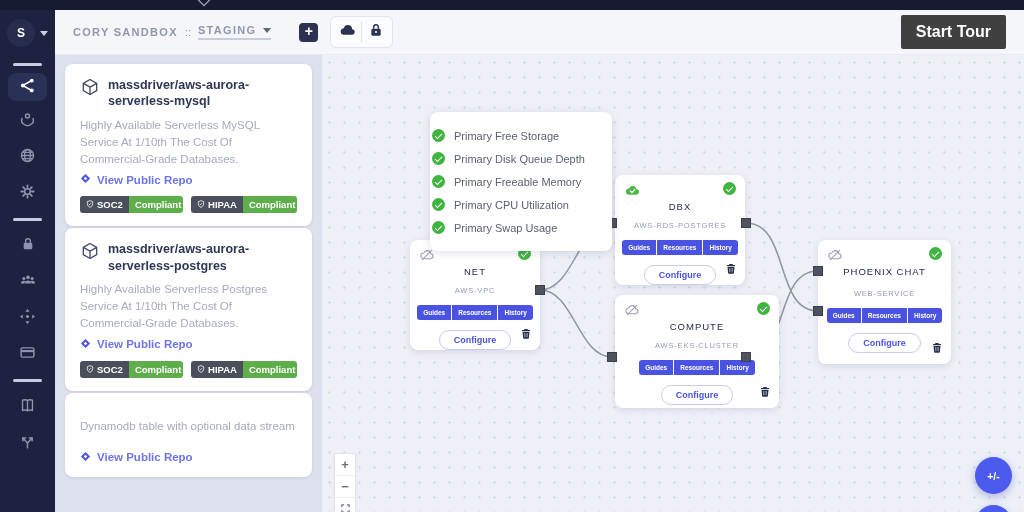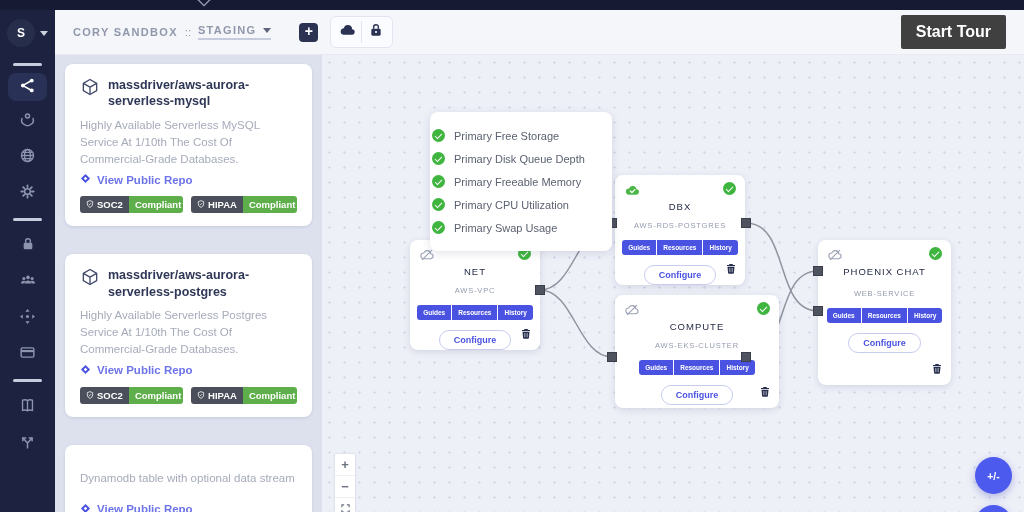--- a/index.html
+++ b/index.html
@@ -26,21 +26,21 @@
   .env-select { display:flex; align-items:center; gap:7px; font-size:11px; letter-spacing:1.3px; color:#9097ab; font-weight:600; border-bottom:2px solid #c6ccdd; padding-bottom:2px; cursor:pointer; }
   .env-caret { width:0; height:0; border-left:4px solid transparent; border-right:4px solid transparent; border-top:5px solid #5e6578; }
   .add-btn { margin-left:28px; width:19px; height:19px; background:#2b3252; border-radius:4px; color:#fff; font-size:14px; line-height:17px; text-align:center; cursor:pointer; font-weight:bold; }
   .toggle-group { margin-left:12px; display:flex; align-items:center; background:#fbfcff; border:1px solid #e2e5f0; border-radius:6px; height:32px; padding:0 2px; }
   .tg-btn { width:28px; height:28px; display:flex; align-items:center; justify-content:center; cursor:pointer; }
   .tg-div { width:1px; height:22px; background:#e2e5f0; }
   .hspacer { flex:1; }
   .start-tour { margin-right:18px; background:#404040; color:#fff; font-size:16px; font-weight:bold; padding:8px 15px; border-radius:2px; border:none; cursor:pointer; }
 
   
-  .panel { position:absolute; left:55px; top:55px; width:267px; height:457px; background:#dde1ee; z-index:20; padding:9px 10px; display:flex; flex-direction:column; gap:28px; overflow:hidden; }
+  .panel { position:absolute; left:55px; top:55px; width:267px; height:457px; background:#dde1ee; z-index:20; padding:9px 10px; display:flex; flex-direction:column; gap:2px; overflow:hidden; }
   .card { background:#fff; border-radius:8px; padding:13px 15px; box-shadow:0 1px 3px rgba(40,50,90,.12); flex-shrink:0; }
   .card-title-row { display:flex; gap:8px; align-items:flex-start; }
   .card-title { font-size:12.5px; font-weight:bold; color:#2f3757; line-height:1.3; word-break:break-word; }
   .card-desc { margin-top:7px; font-size:11.5px; color:#a6abba; line-height:1.5; }
   .card-link { margin-top:5px; display:flex; align-items:center; gap:6px; font-size:11.5px; color:#6d74ea; font-weight:600; cursor:pointer; }
   .badges { margin-top:10px; display:flex; gap:8px; }
   .badge { display:flex; font-size:9.5px; font-weight:bold; color:#fff; border-radius:3px; overflow:hidden; }
   .b-label { background:#4b4f5b; padding:3px 6px; display:flex; align-items:center; gap:3px; }
   .b-status { background:#5fae4c; padding:3px 6px; }
   .card.roomy .card-desc { margin-top:12px; }
@@ -63,21 +63,21 @@
   .node-sub { text-align:center; font-size:7.5px; color:#959baf; letter-spacing:.8px; margin-top:9px; }
   .node-btns { display:flex; justify-content:center; gap:1px; margin-top:10px; }
   .nbtn { background:#4a53e1; color:#fff; font-size:6.5px; font-weight:bold; padding:4px 6px; cursor:pointer; }
   .nbtn:first-child { border-radius:3px 0 0 3px; }
   .nbtn:last-child { border-radius:0 3px 3px 0; }
   .configure { display:block; margin:10px auto 2px; width:fit-content; border:1px solid #c7cbf0; border-radius:12px; background:#fff; color:#4a53e1; font-size:9px; font-weight:bold; padding:4px 14px; cursor:pointer; }
   .trash { position:absolute; right:8px; bottom:6px; cursor:pointer; }
   .n-net { left:88px; top:185px; width:130px; height:110px; }
   .n-dbx { left:293px; top:120px; width:130px; height:110px; }
   .n-compute { left:293px; top:240px; width:164px; height:113px; }
-  .n-phoenix { left:496px; top:185px; width:133px; height:145px; }
+  .n-phoenix { left:496px; top:185px; width:133px; height:124px; }
   .n-phoenix .node-sub { margin-top:12px; }
 
   .ctrl { position:absolute; left:12px; top:398px; width:22px; background:#fff; border:1px solid #e1e4ef; border-radius:2px; z-index:15; box-shadow:0 1px 2px rgba(40,50,90,.08); }
   .ctrl-cell { height:22px; display:flex; align-items:center; justify-content:center; color:#6b7180; font-size:13px; font-weight:bold; border-bottom:1px solid #eef0f5; cursor:pointer; }
   .ctrl-cell:last-child { border-bottom:none; }
 
   .fab { position:absolute; left:653px; top:402px; width:37px; height:37px; border-radius:50%; background:#4c5bee; color:#fff; display:flex; align-items:center; justify-content:center; font-size:10.5px; font-weight:bold; z-index:16; box-shadow:0 3px 8px rgba(60,70,180,.35); cursor:pointer; }
   .fab2 { top:450px; }
   .fab2::after { content:""; width:13px; height:10px; background:#fff; border-radius:3px; margin-top:18px; }
 </style>

